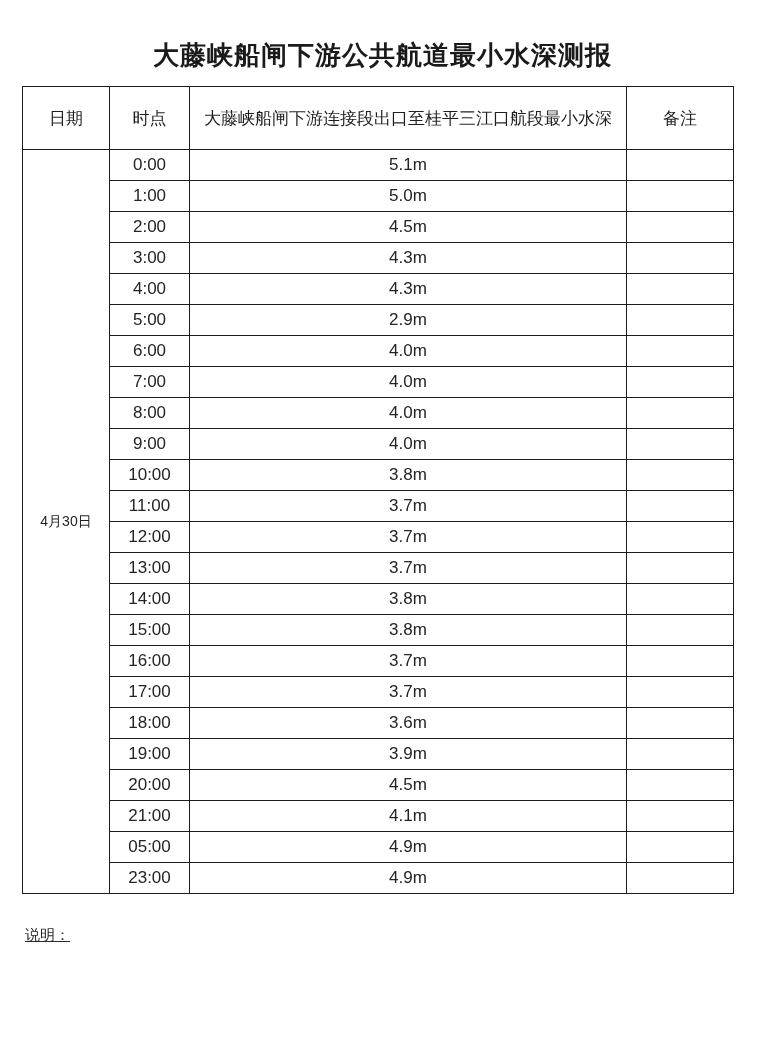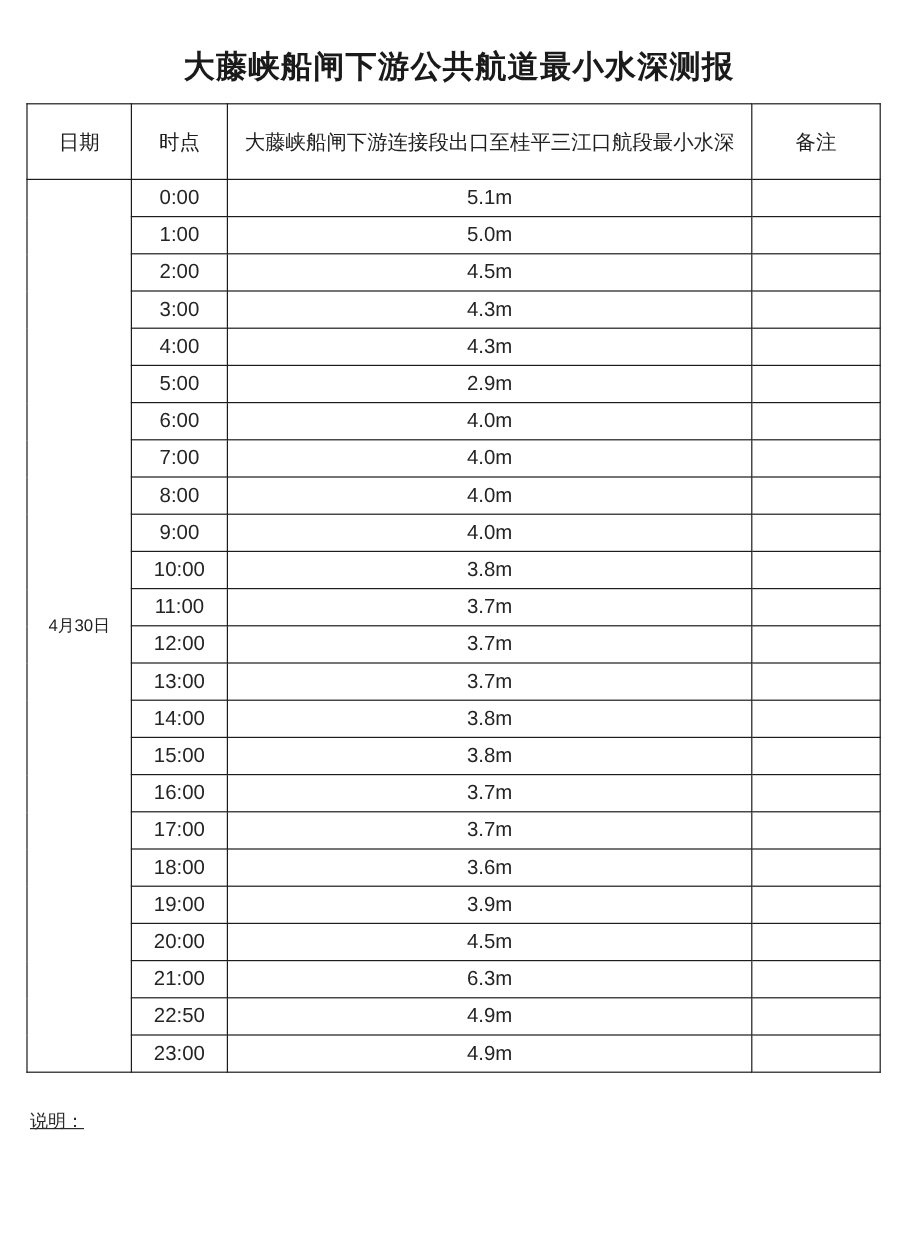--- a/index.html
+++ b/index.html
@@ -190,25 +190,25 @@
           <td>3.9m</td>
           <td></td>
         </tr>
         <tr>
           <td>20:00</td>
           <td>4.5m</td>
           <td></td>
         </tr>
         <tr>
           <td>21:00</td>
-          <td>6.3m</td>
-          <td></td>
-        </tr>
-        <tr>
-          <td>22:50</td>
+          <td>4.1m</td>
+          <td></td>
+        </tr>
+        <tr>
+          <td>05:00</td>
           <td>4.9m</td>
           <td></td>
         </tr>
         <tr>
           <td>23:00</td>
           <td>4.9m</td>
           <td></td>
         </tr>
       </tbody>
   </table>

